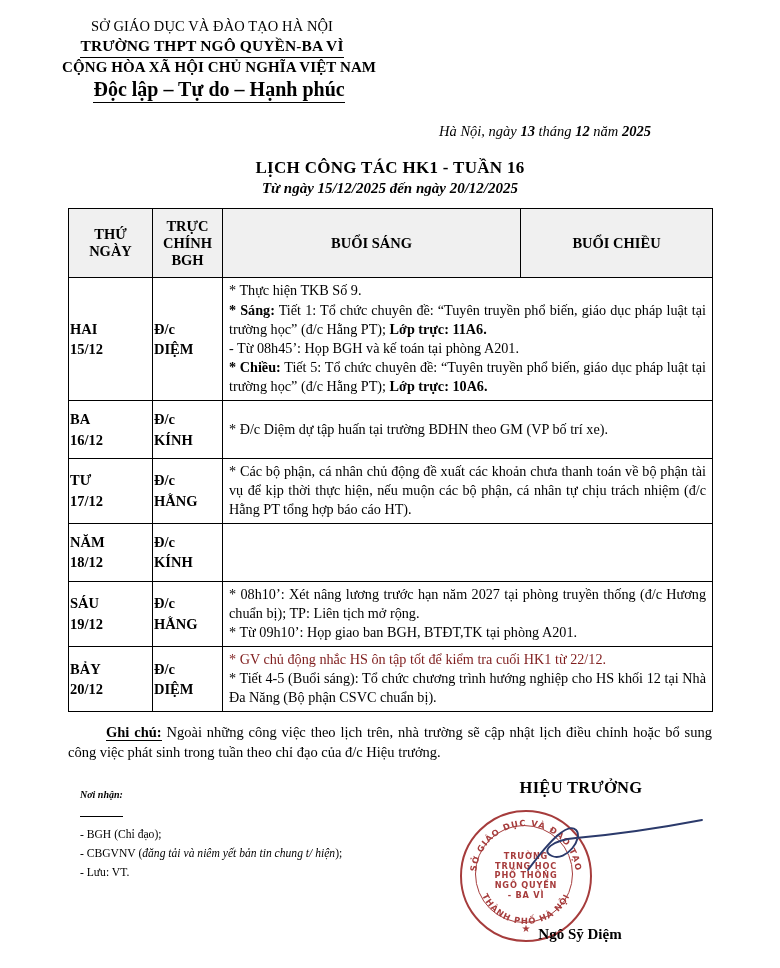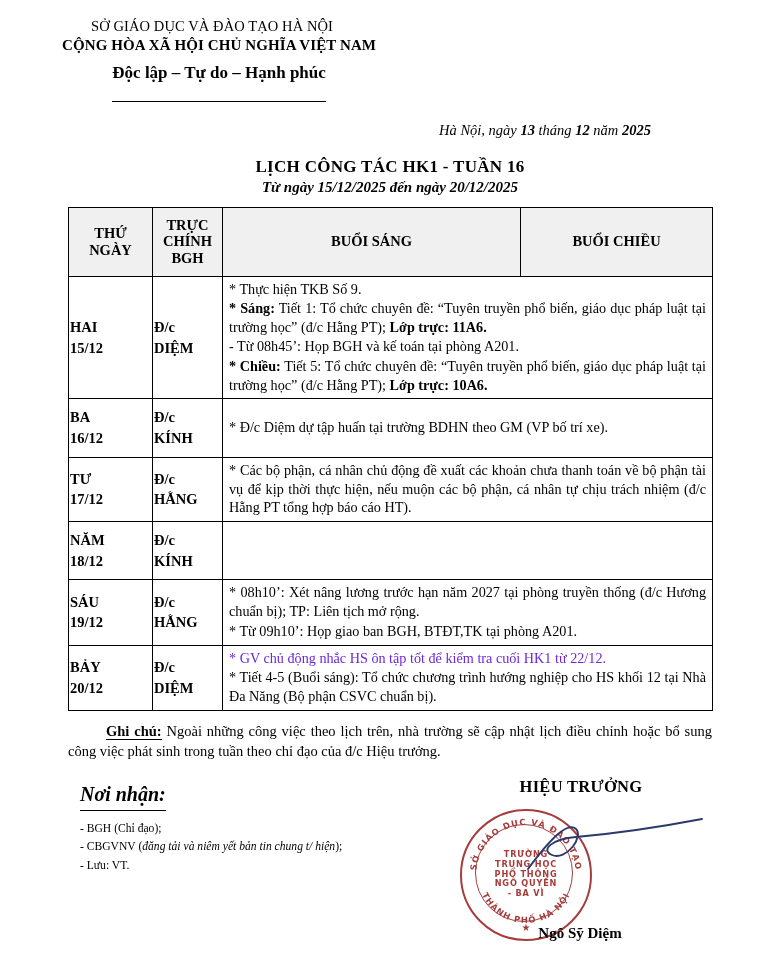--- a/index.html
+++ b/index.html
@@ -52,26 +52,26 @@
     border-bottom: 1.4px solid #000;
     padding-bottom: 1px;
     letter-spacing: 0.1px;
   }
   .hdr-r1 {
     font-size: 15px;
     font-weight: bold;
     letter-spacing: 0.1px;
   }
   .hdr-r2 {
-    font-size: 17px;
+    font-size: 20px;
     font-weight: bold;
     display: inline-block;
     border-bottom: 1.4px solid #000;
-    padding-bottom: 17px;
-    margin-top: 9px;
+    padding-bottom: 1px;
+    margin-top: 1px;
   }
 
   .date-line {
     text-align: center;
     font-style: italic;
     font-size: 14.5px;
     margin-top: 20px;
     padding-right: 60px;
     padding-left: 370px;
   }
@@ -135,21 +135,21 @@
     line-height: 1.33;
     padding: 3px 6px 4px 6px;
     vertical-align: top;
   }
   td.content-cell.v-mid { vertical-align: middle; }
   td.content-cell p {
     margin: 0 0 0.5px 0;
   }
   td.content-cell p:last-child { margin-bottom: 0; }
   .bold { font-weight: bold; }
-  .red  { color: #6d28d9; }
+  .red  { color: #7f1d1d; }
 
   
   .note {
     margin: 10px 68px 0 68px;
     font-size: 14.5px;
     line-height: 1.38;
     text-align: justify;
     text-indent: 38px;
   }
   .note u { text-decoration: none; border-bottom: 1.3px solid #000; }
@@ -163,24 +163,24 @@
   }
   .recipients {
     position: absolute;
     left: 80px;
     top: 0;
     width: 330px;
   }
   .recip-title {
     font-weight: bold;
     font-style: italic;
-    font-size: 20px;
+    font-size: 10px;
     display: inline-block;
     border-bottom: 1.3px solid #000;
-    padding-bottom: 4px;
+    padding-bottom: 16px;
   }
   .recip-list {
     margin-top: 9px;
     font-size: 11.6px;
     line-height: 1.62;
   }
   .recip-list .it { font-style: italic; }
 
   .sign-block {
     position: absolute;
@@ -275,20 +275,21 @@
   }
 </style>
 </head>
 <body>
 
 <div class="page">
 
   <div class="doc-header">
     <div class="hdr-left">
       <div class="hdr-line1">SỞ GIÁO DỤC VÀ ĐÀO TẠO HÀ NỘI</div>
+      <div><span class="hdr-line2">TRƯỜNG THPT NGÔ QUYỀN-BA VÌ</span></div>
     </div>
     <div class="hdr-right">
       <div class="hdr-r1">CỘNG HÒA XÃ HỘI CHỦ NGHĨA VIỆT NAM</div>
       <div><span class="hdr-r2">Độc lập – Tự do – Hạnh phúc</span></div>
     </div>
   </div>
 
   <div class="date-line">
     <span>Hà Nội, ngày </span><b>13</b><span> tháng </span><b>12</b><span> năm </span><b>2025</b>
   </div>

